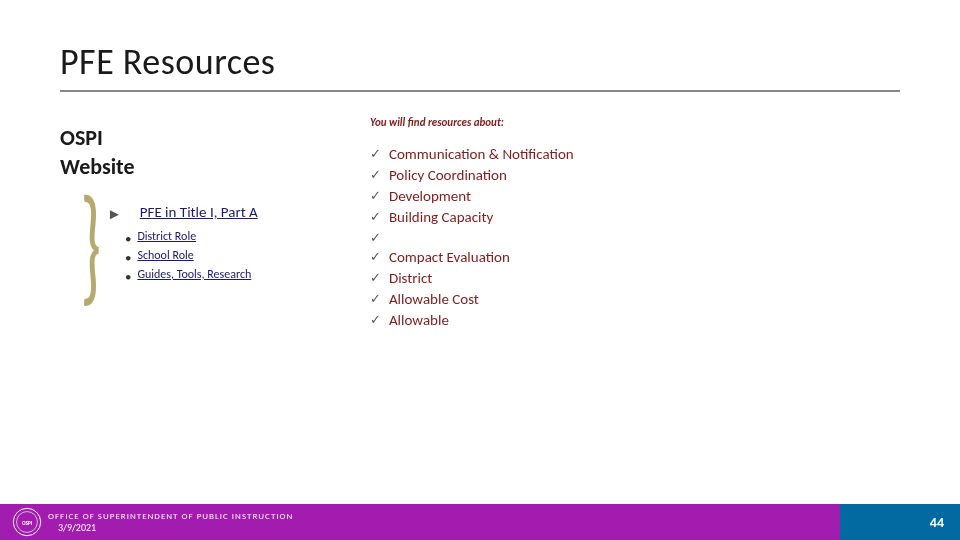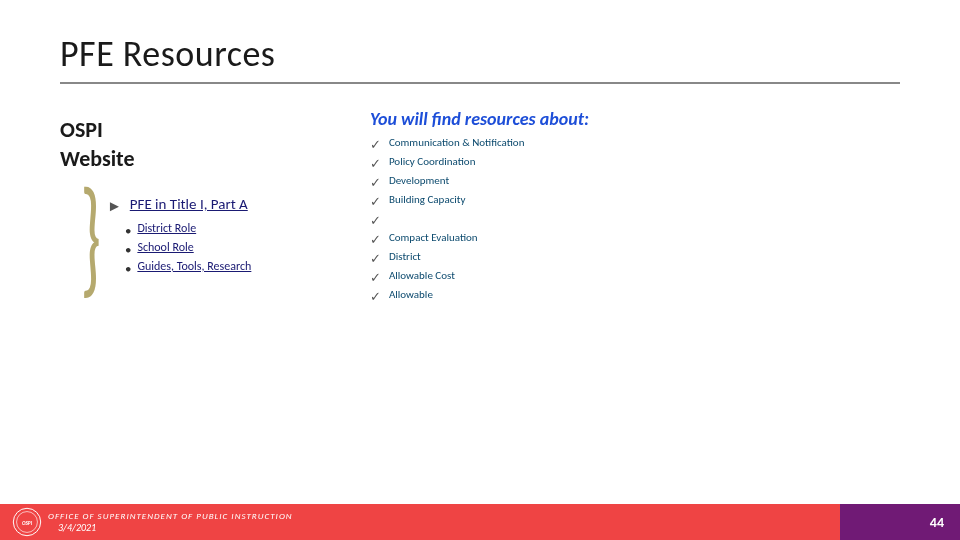--- a/index.html
+++ b/index.html
@@ -15,21 +15,21 @@
 
     .slide {
       width: 960px;
       height: 540px;
       position: relative;
       background: #ffffff;
     }
 
     
     .title-area {
-      padding: 32px 60px 0 60px;
+      padding: 40px 60px 0 60px;
     }
 
     .title-text {
       font-size: 36px;
       font-weight: 300;
       color: #1a1a1a;
       letter-spacing: 0.5px;
     }
 
     .title-underline {
@@ -96,20 +96,21 @@
       font-size: 15px;
       margin-top: 2px;
       flex-shrink: 0;
     }
 
     .main-bullet-text {
       font-size: 15px;
       color: #1a1a73;
       text-decoration: underline;
       font-weight: 500;
+      margin-left: 10px;
     }
 
     .sub-bullets {
       list-style: none;
       padding-left: 18px;
       margin-top: 2px;
     }
 
     .sub-bullet {
       display: flex;
@@ -130,24 +131,24 @@
       text-decoration: underline;
     }
 
     
     .right-col {
       flex: 1;
       padding-left: 20px;
     }
 
     .resources-heading {
-      font-size: 18px;
+      font-size: 11px;
       font-weight: 700;
-      color: #1d4ed8;
-      margin-bottom: 6px;
+      color: #7f1d1d;
+      margin-bottom: 16px;
       font-style: italic;
     }
 
     .check-list {
       list-style: none;
     }
 
     .check-item {
       display: flex;
       align-items: flex-start;
@@ -156,47 +157,46 @@
 
     .check-icon {
       color: #555;
       margin-right: 8px;
       font-size: 13px;
       margin-top: 1px;
       flex-shrink: 0;
     }
 
     .check-text {
-      font-size: 11px;
-      color: #0c4a6e;
+      font-size: 15px;
+      color: #7f1d1d;
     }
 
     
     .bottom-bar {
       position: absolute;
       bottom: 0;
       left: 0;
       right: 0;
       height: 36px;
       display: flex;
       align-items: center;
     }
 
     .bottom-green {
-      background: #ef4444;
+      background: #a21caf;
       height: 36px;
       flex: 1;
       display: flex;
       align-items: center;
       padding-left: 12px;
-      font-style: italic;
     }
 
     .bottom-gold {
-      background: #701a75;
+      background: #0369a1;
       height: 36px;
       width: 120px;
       display: flex;
       align-items: center;
       justify-content: flex-end;
       padding-right: 16px;
     }
 
     .page-number {
       color: #ffffff;
@@ -316,21 +316,21 @@
   <div class="bottom-bar">
     <div class="bottom-green">
 
       <svg class="footer-logo" viewBox="0 0 46 46" xmlns="http://www.w3.org/2000/svg">
         <circle cx="23" cy="23" r="21" fill="none" stroke="#fff" stroke-width="1.5"></circle>
         <circle cx="23" cy="23" r="16" fill="none" stroke="#fff" stroke-width="1"></circle>
         <text x="23" y="27" text-anchor="middle" fill="white" font-size="8" font-weight="bold">OSPI</text>
       </svg>
       <div style="display:flex; flex-direction:column; margin-left:6px;">
         <span class="footer-text">OFFICE OF SUPERINTENDENT OF PUBLIC INSTRUCTION</span>
-        <span class="footer-date">3/4/2021</span>
+        <span class="footer-date">3/9/2021</span>
       </div>
     </div>
     <div class="bottom-gold">
       <span class="page-number">44</span>
     </div>
   </div>
 
 </div>
 
 </body></html>

